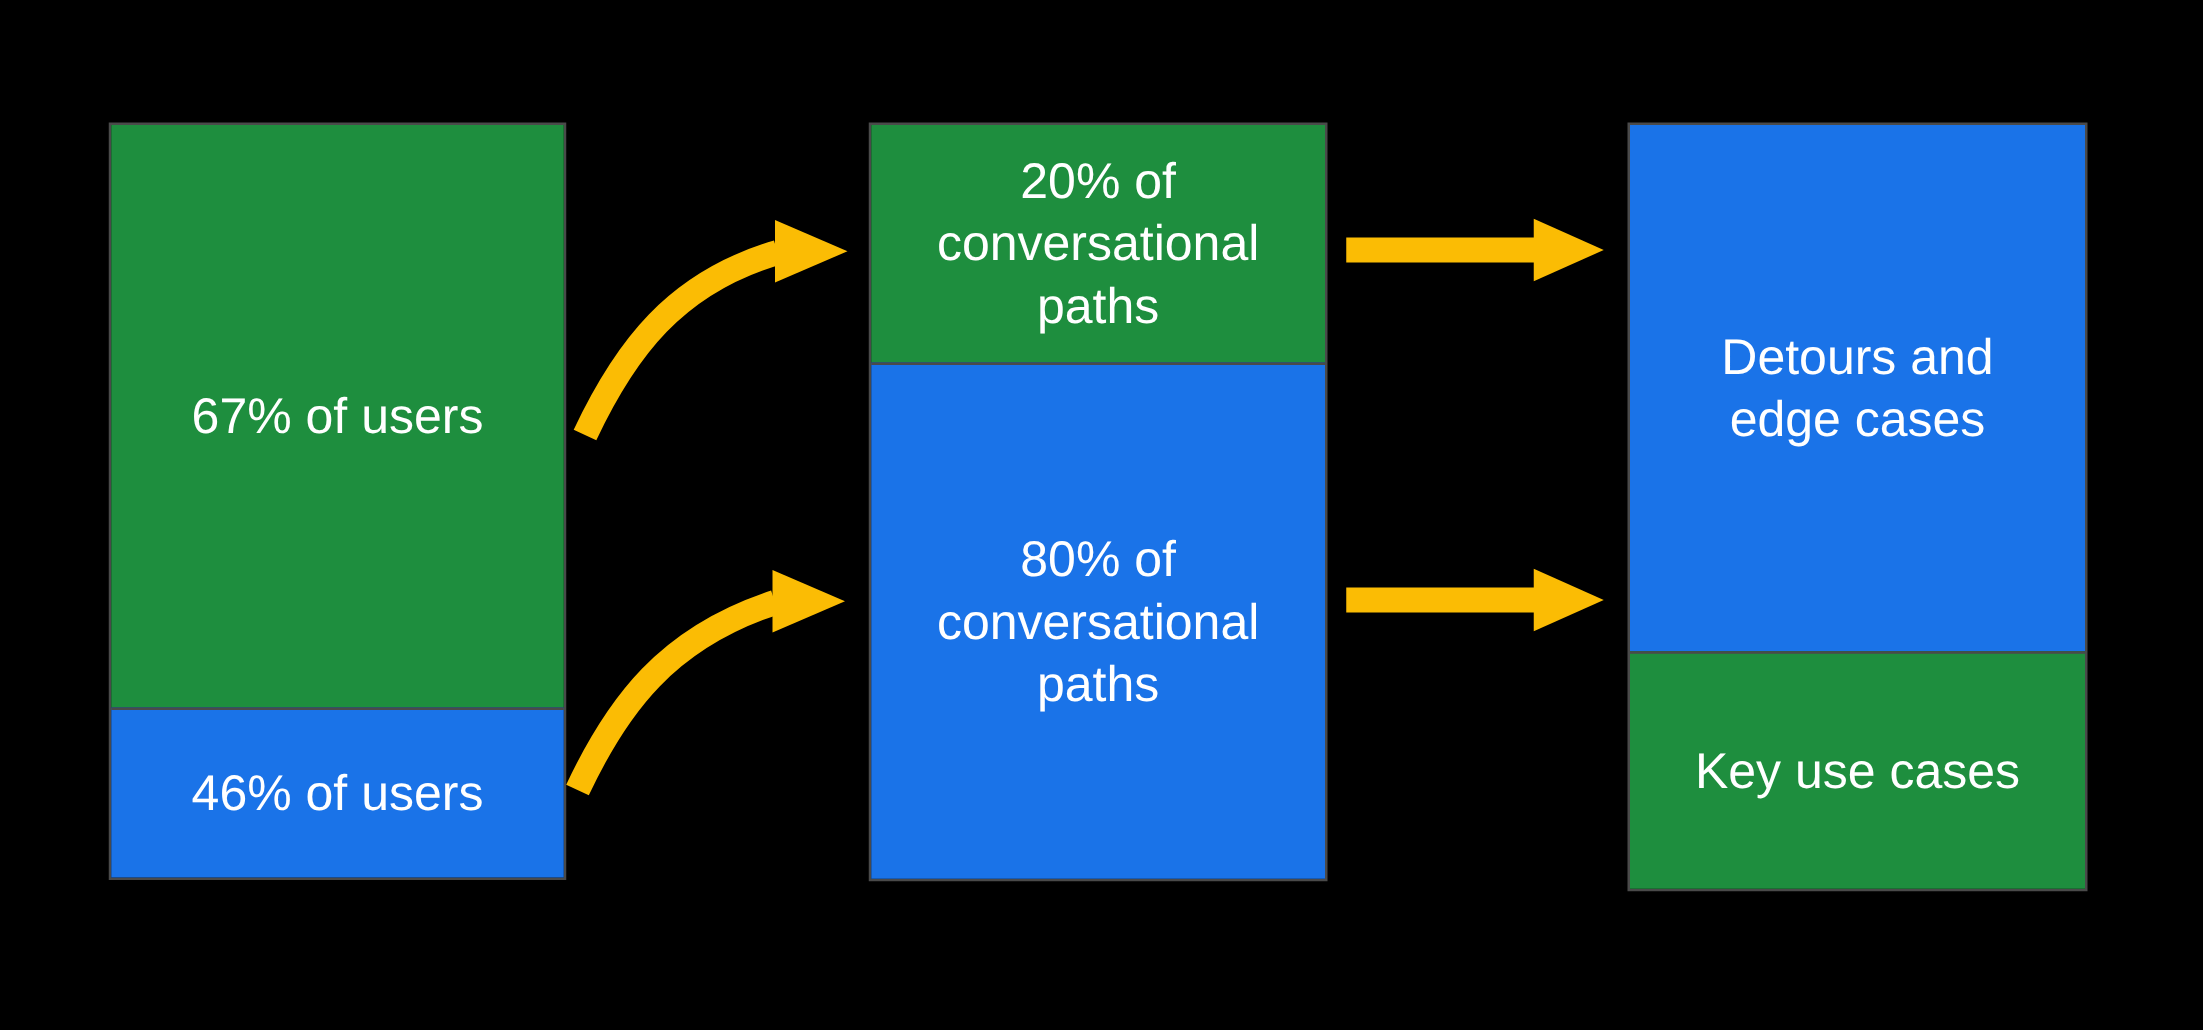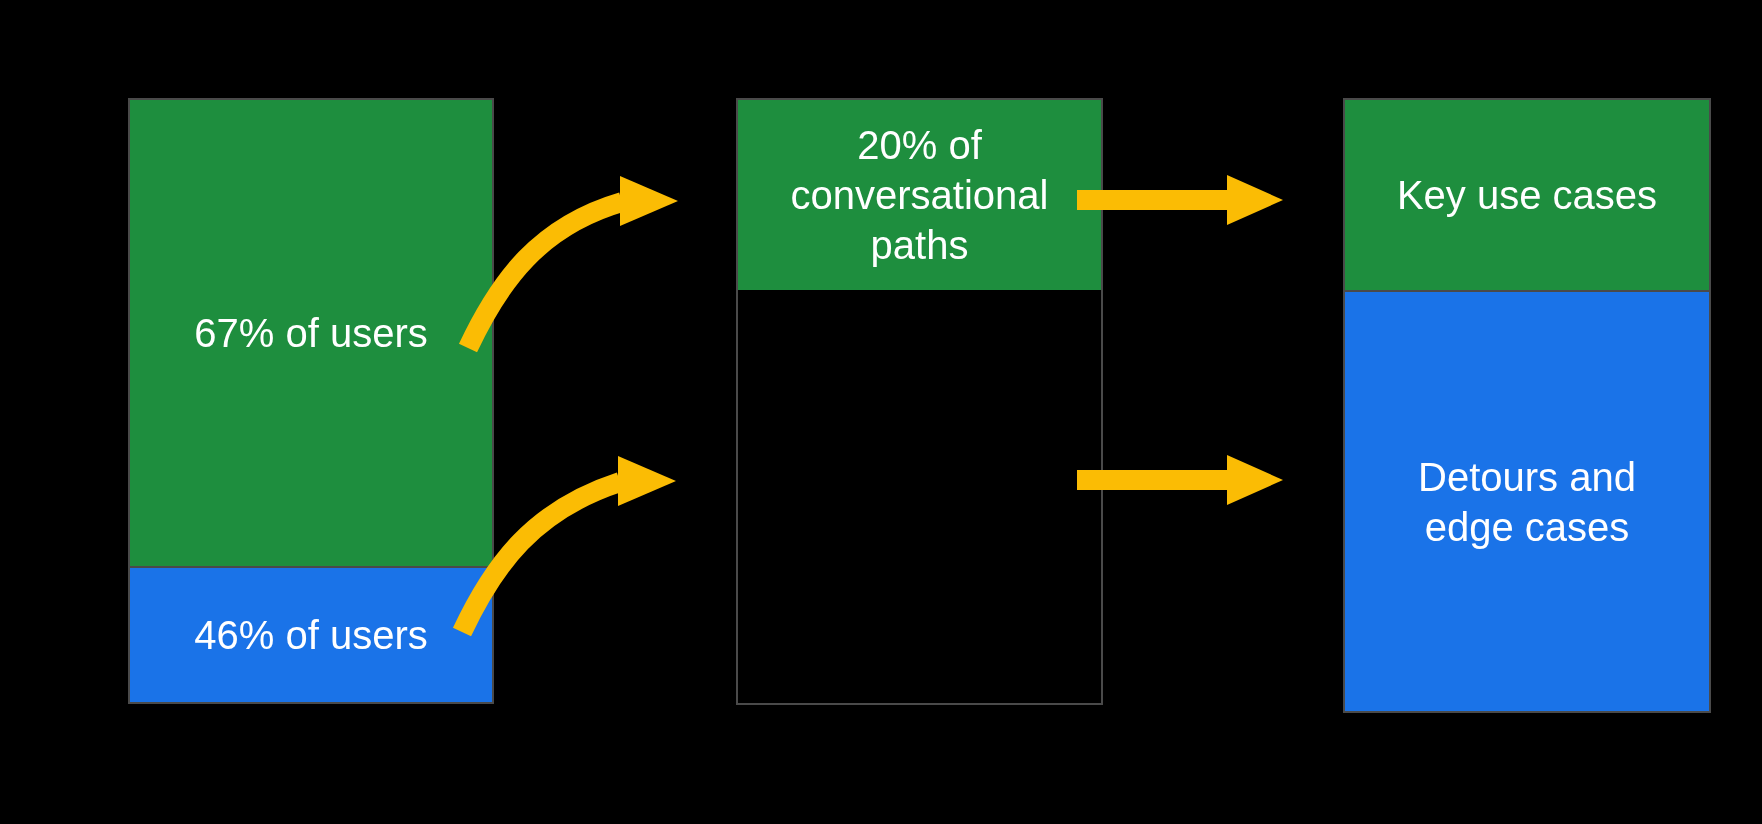--- a/index.html
+++ b/index.html
@@ -17,21 +17,20 @@
     height: 824px;
     background: var(--background, #000);
   }
   .column {
     position: absolute;
     top: 98px;
     display: flex;
     flex-direction: column;
     box-sizing: border-box;
     border: 2px solid var(--border, #4a4a4a);
-    margin-left: 41px;
   }
   .segment {
     box-sizing: border-box;
     display: flex;
     align-items: center;
     justify-content: center;
     text-align: center;
     padding: 0 28px;
   }
   .segment.green { background: var(--green, #1E8E3E); }
@@ -69,28 +68,31 @@
     </div>
     <div class="segment blue grow">
       <span class="label">46% of users</span>
     </div>
   </div>
 
   <div class="column" style="left:695px; width:367px; height:607px;">
     <div class="segment green" style="height:190px;">
       <span class="label">20% of conversational paths</span>
     </div>
+    <div class="segment blue grow">
+      <span class="label">80% of conversational paths</span>
+    </div>
   </div>
 
   <div class="column" style="left:1302px; width:368px; height:615px;">
+    <div class="segment blue grow">
+      <span class="label">Detours and edge cases</span>
+    </div>
     <div class="segment green" style="height:190px;">
       <span class="label">Key use cases</span>
-    </div>
-    <div class="segment blue grow">
-      <span class="label">Detours and edge cases</span>
     </div>
   </div>
 
   <svg id="arrow-layer" viewBox="0 0 1762 824">
 
     <g>
       <path class="arrow-stroke" d="M 468 348 C 500 280, 540 226, 622 202"></path>
       <polygon class="arrow-fill" points="620,176 620,226 678,201"></polygon>
     </g>
 

